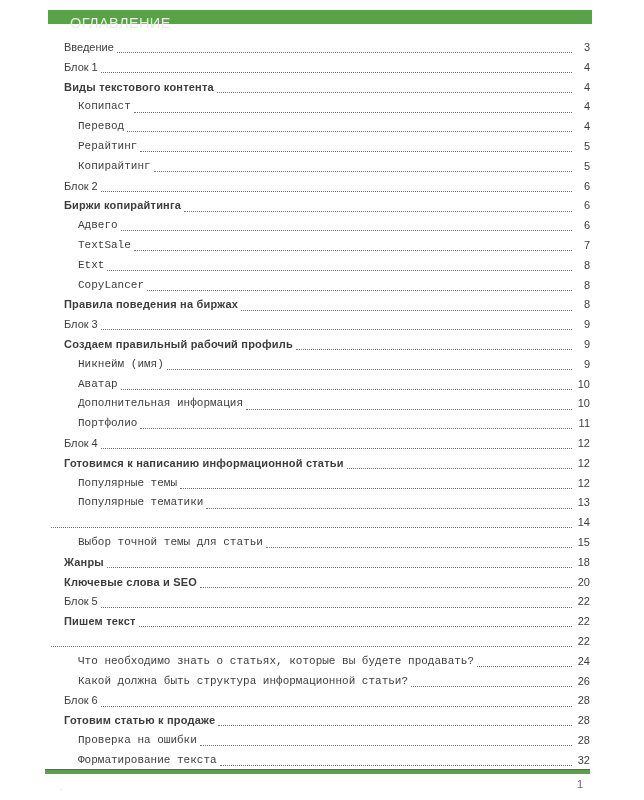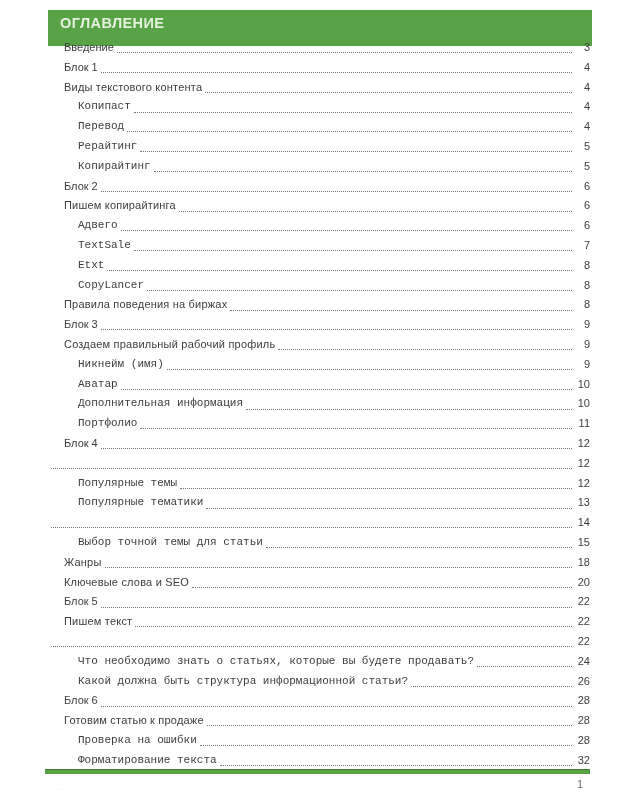--- a/index.html
+++ b/index.html
@@ -10,25 +10,25 @@
     --dots:#767676;
   }
   html,body{margin:0;padding:0;background:#ffffff;}
   body{
     width:644px;height:800px;position:relative;overflow:hidden;
     font-family:"Liberation Sans","DejaVu Sans",sans-serif;
     color:var(--body-text);
   }
   .page{position:absolute;inset:0;background:#ffffff;}
   .toc-header{
-    position:absolute;left:48px;top:10px;width:544px;height:36px;
+    position:absolute;left:48px;top:10px;width:544px;height:14px;
     background:var(--accent);
     color:var(--header-text);
-    font-size:14.5px;font-weight:bold;letter-spacing:.4px;
-    line-height:27px;padding-left:12px;box-sizing:border-box;
+    font-size:14.5px;font-weight:normal;letter-spacing:.4px;
+    line-height:27px;padding-left:22px;box-sizing:border-box;
   }
   .toc-list{
     position:absolute;left:48px;top:38px;width:542px;
   }
   .entry{
     display:flex;
     height:19.8px;
     line-height:19.8px;
     font-size:11px;
     align-items:stretch;
@@ -40,21 +40,21 @@
     align-self:flex-end;
     height:0;
     border-bottom:1.5px dotted var(--dots);
     margin:0 3px 4.5px 3px;
     min-width:8px;
   }
   .entry .pagenum{
     white-space:nowrap;text-align:right;min-width:15px;
   }
   .lvl1 .label{padding-left:16px;}
-  .lvl2 .label{padding-left:16px;font-weight:normal;letter-spacing:.2px;}
+  .lvl2 .label{padding-left:16px;font-weight:bold;letter-spacing:.2px;}
   .lvl2 .pagenum{font-weight:normal;}
   .lvl3 .label{padding-left:30px;font-family:Liberation Mono, monospace;}
   .bottom-rule{
     position:absolute;left:45px;top:769px;width:545px;height:4px;
     background:var(--accent);
     border-top:1.5px solid var(--accent-dark);
   }
   .footer-pagenum{
     position:absolute;left:570px;top:778px;width:20px;
     font-size:11px;color:#6a6a6a;text-align:center;
@@ -114,21 +114,21 @@
       <span class="pagenum">5</span>
     </div>
 
     <div class="entry lvl1">
       <span class="label">Блок 2</span>
       <span class="leader"></span>
       <span class="pagenum">6</span>
     </div>
 
     <div class="entry lvl2">
-      <span class="label">Пишем копирайтинга</span>
+      <span class="label">Биржи копирайтинга</span>
       <span class="leader"></span>
       <span class="pagenum">6</span>
     </div>
 
     <div class="entry lvl3">
       <span class="label">Адвего</span>
       <span class="leader"></span>
       <span class="pagenum">6</span>
     </div>
 
@@ -192,20 +192,21 @@
       <span class="pagenum">11</span>
     </div>
 
     <div class="entry lvl1">
       <span class="label">Блок 4</span>
       <span class="leader"></span>
       <span class="pagenum">12</span>
     </div>
 
     <div class="entry lvl2">
+      <span class="label">Готовимся к написанию информационной статьи</span>
       <span class="leader"></span>
       <span class="pagenum">12</span>
     </div>
 
     <div class="entry lvl3">
       <span class="label">Популярные темы</span>
       <span class="leader"></span>
       <span class="pagenum">12</span>
     </div>
 

